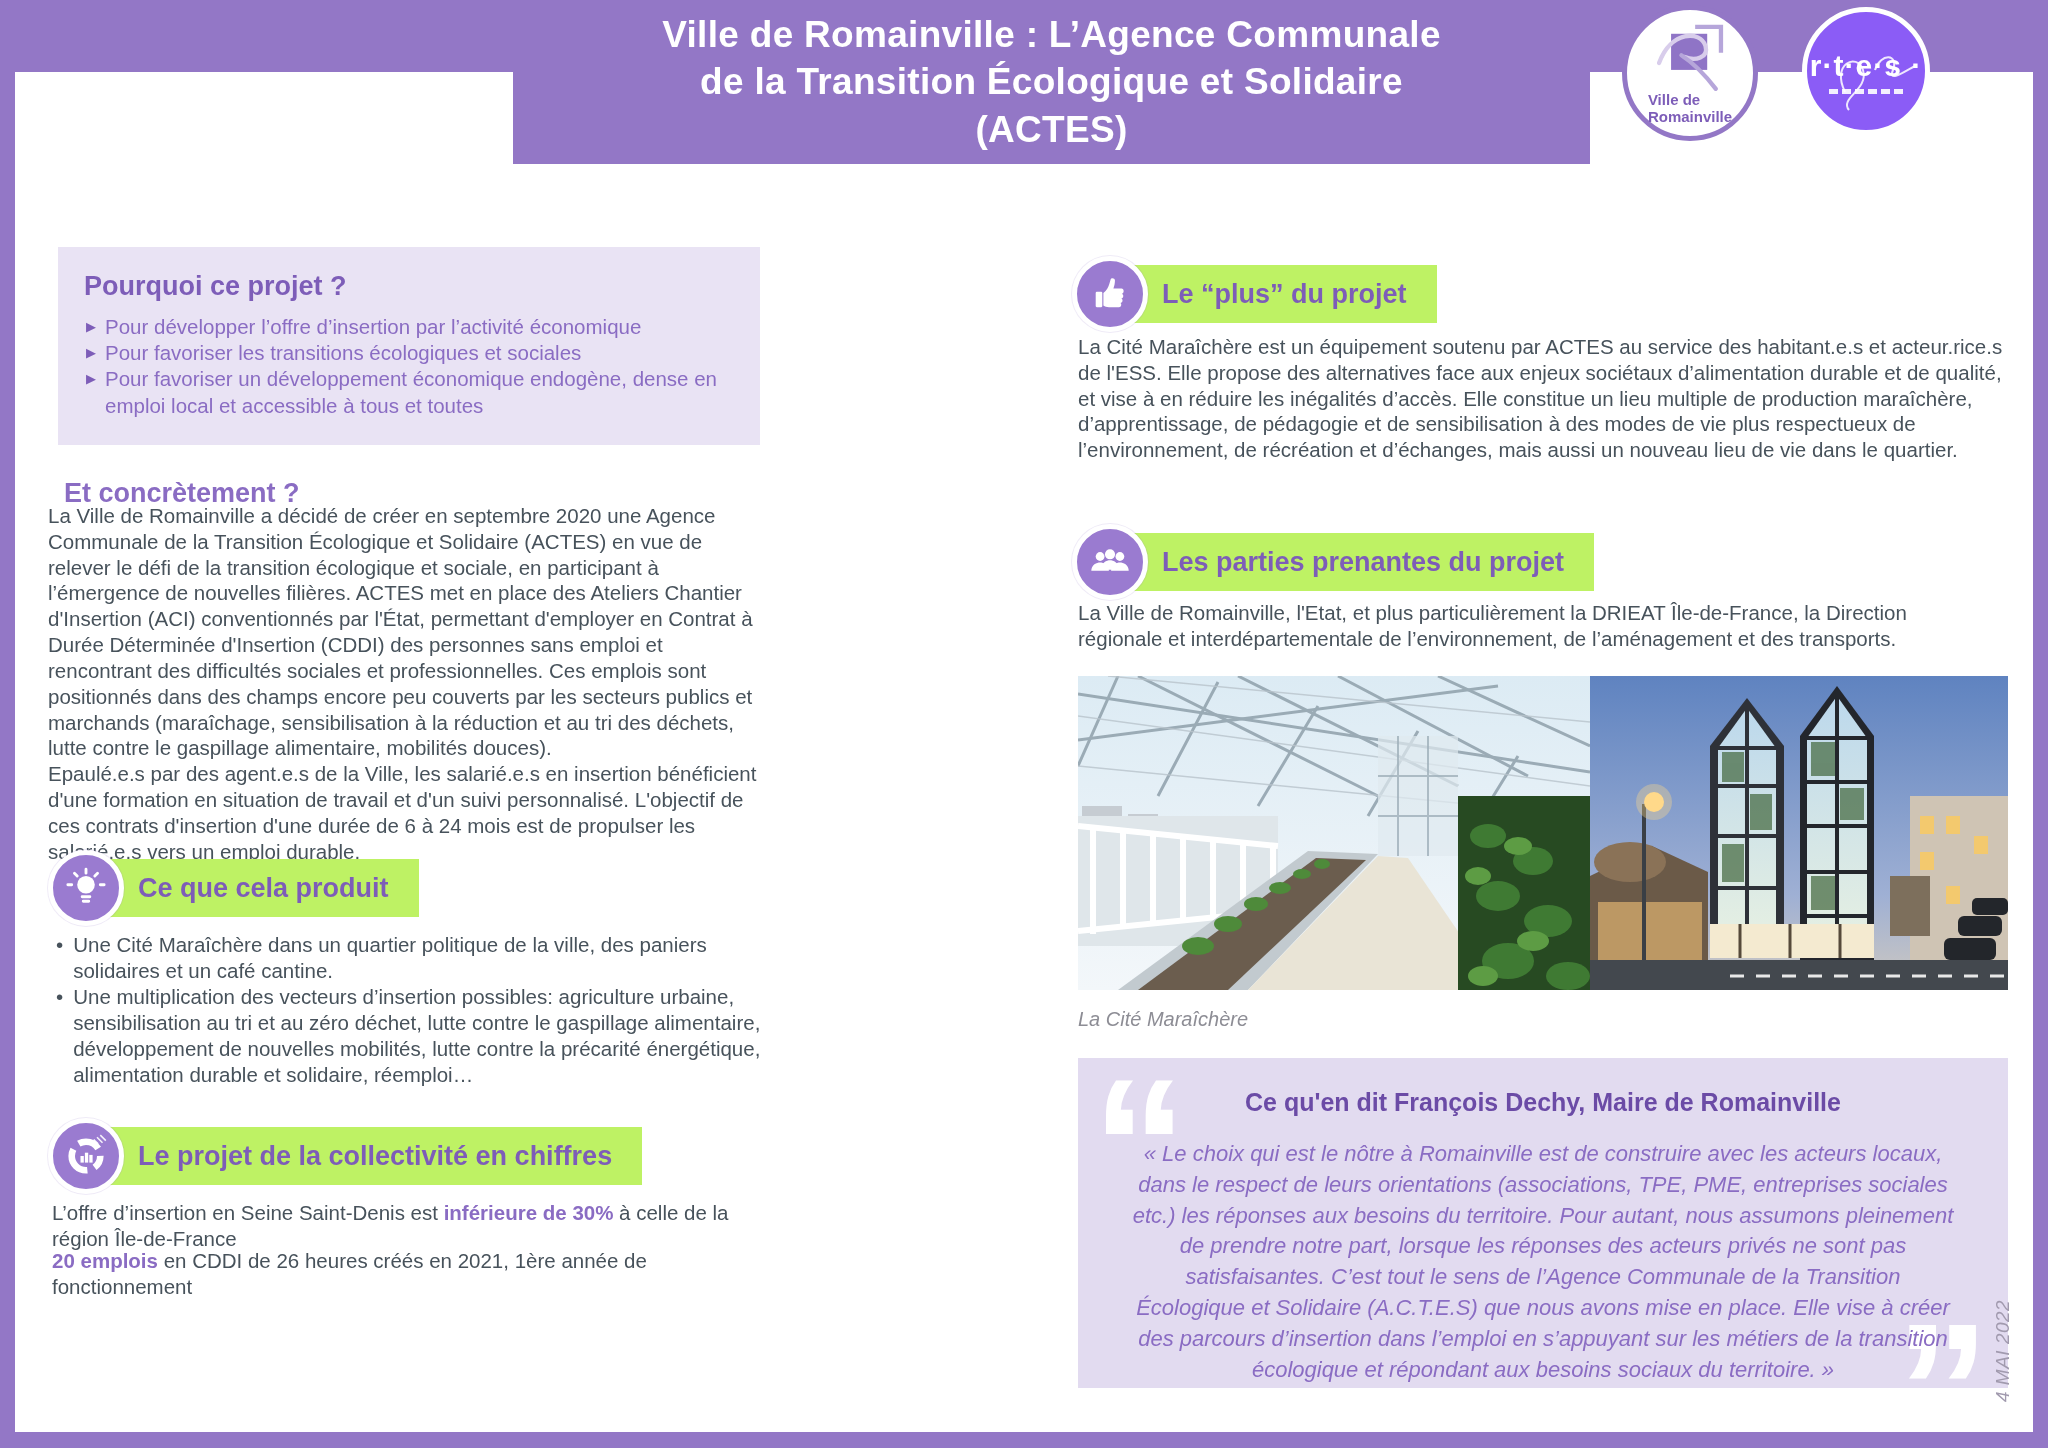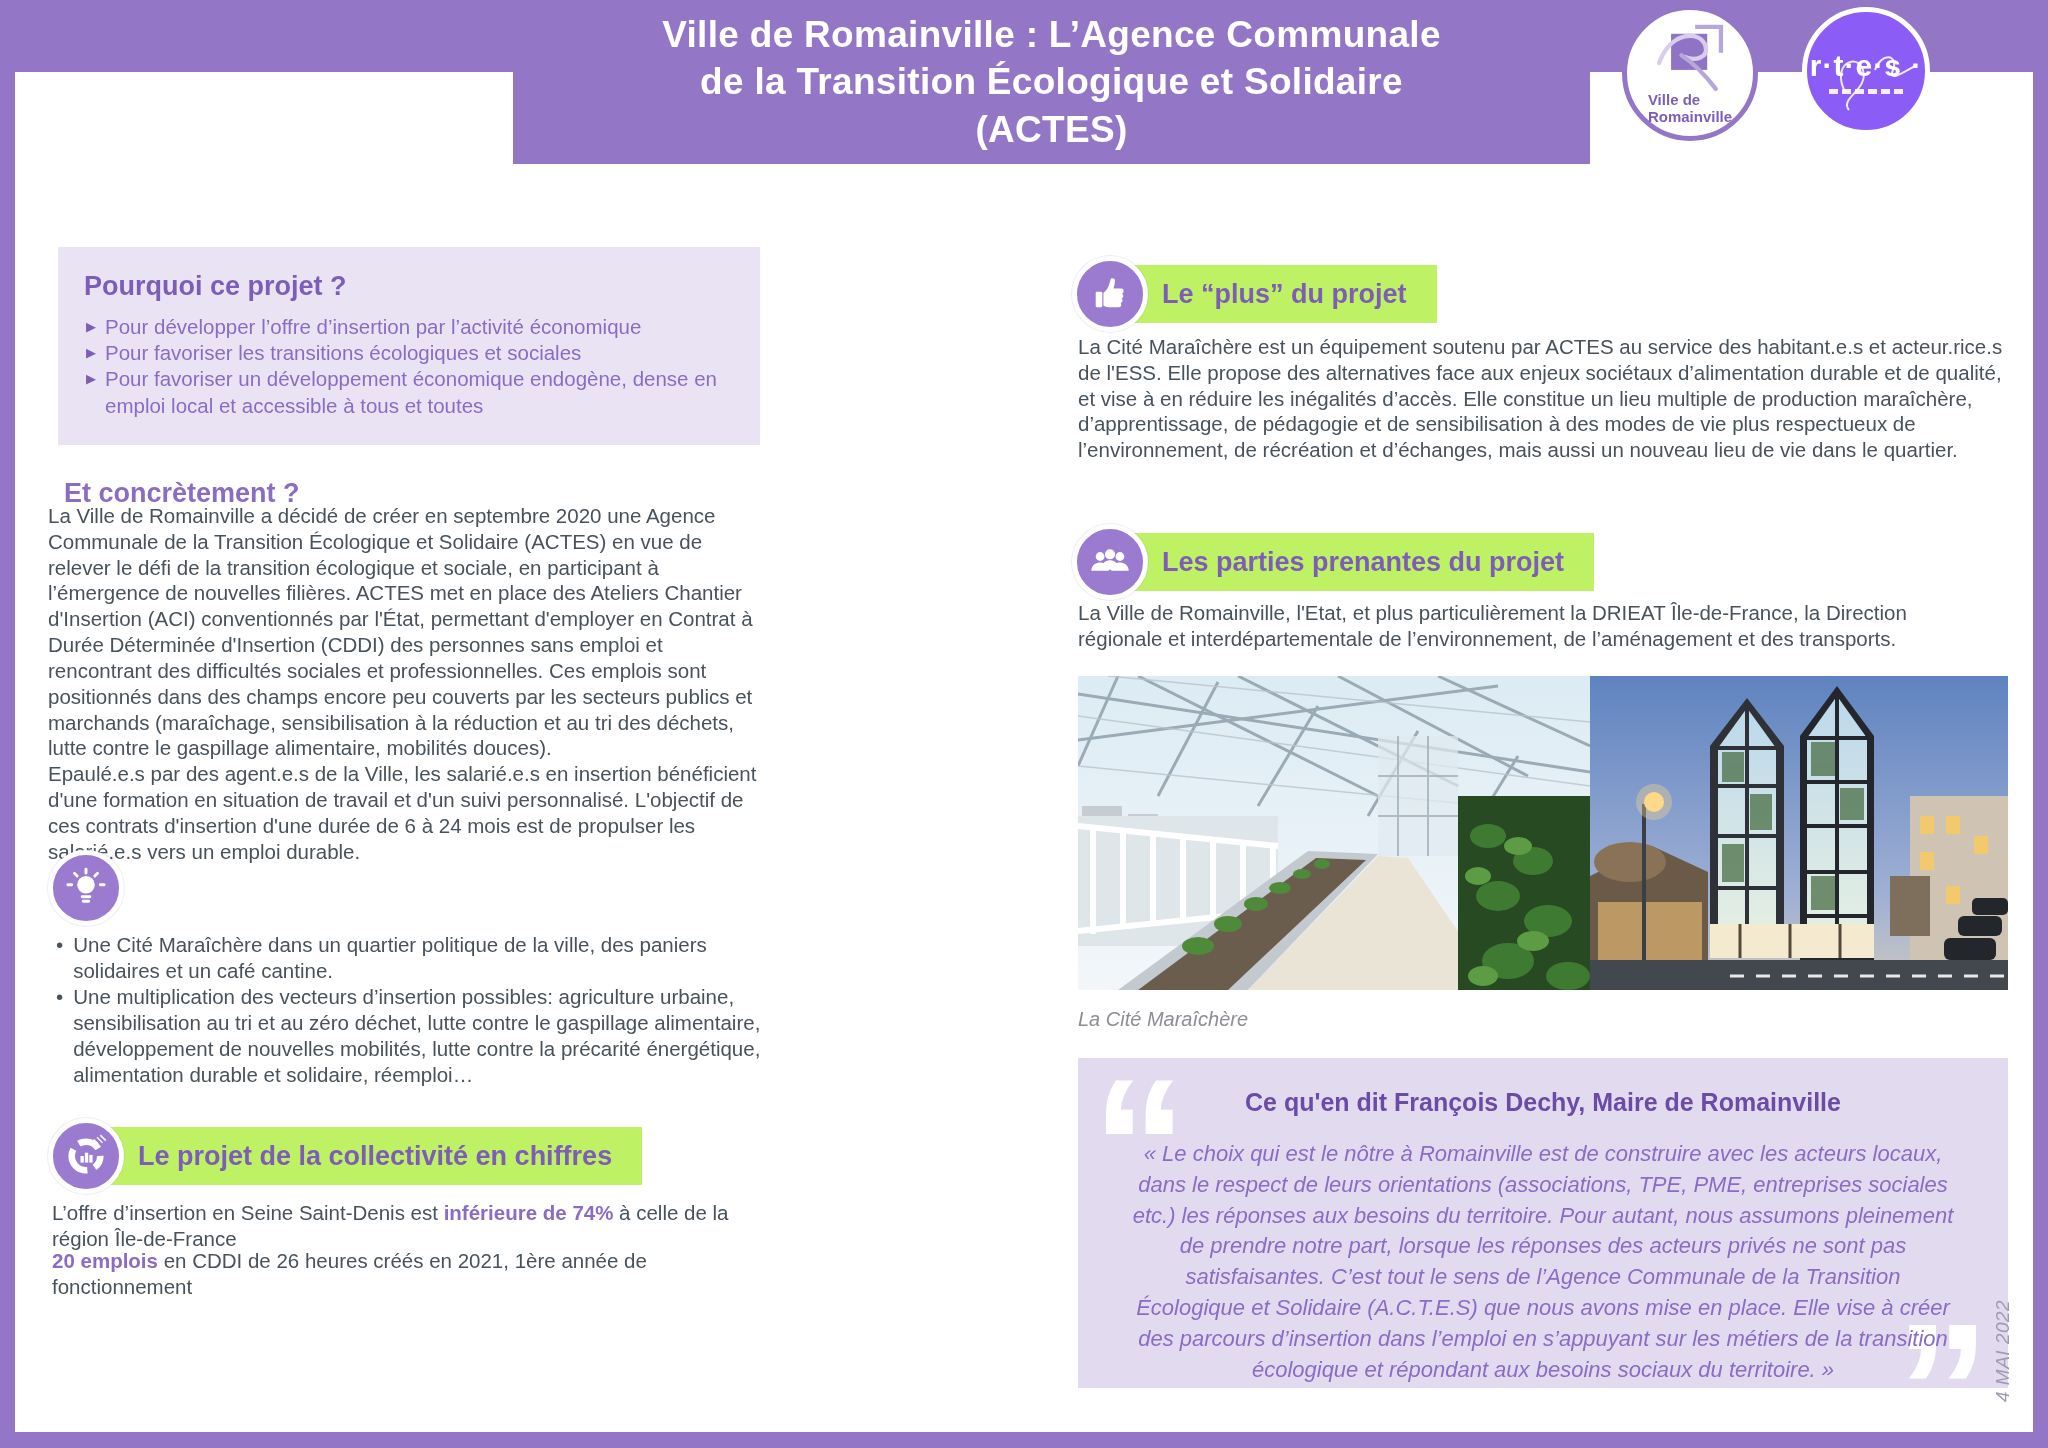--- a/index.html
+++ b/index.html
@@ -168,20 +168,21 @@
 <div class="badge" style="left:48px;top:850px;">
   <span class="badge-circle">
     <svg viewBox="0 0 40 40">
       <g fill="none" stroke="#fff" stroke-width="2.6" stroke-linecap="round">
         <path d="M20 3v3.5M7 17H3.5M36.5 17H33M9.5 6.5l2.5 2.5M30.5 6.5 28 9"></path>
         <path d="M16.5 28h7M17.5 32h5"></path>
       </g>
       <circle cx="20" cy="17" r="8" fill="#fff"></circle>
     </svg>
   </span>
+  <span class="badge-label">Ce que cela produit</span>
 </div>
 
 <div style="position:absolute;left:52px;top:932px;width:724px;">
   <div class="dot-row">
     <span class="dot-marker">•</span>
     <span>Une Cité Maraîchère dans un quartier politique de la ville, des paniers solidaires et un café cantine.</span>
   </div>
   <div class="dot-row">
     <span class="dot-marker">•</span>
     <span>Une multiplication des  vecteurs d’insertion possibles: agriculture urbaine, sensibilisation au tri et au zéro déchet, lutte contre le gaspillage alimentaire, développement de nouvelles mobilités, lutte contre la précarité énergétique, alimentation durable et solidaire, réemploi…</span>
@@ -199,21 +200,21 @@
       </g>
       <g stroke="#fff" stroke-width="1.4" opacity=".9">
         <path d="M27 5l4 4M30 3l5 5M33 1l5 5"></path>
       </g>
     </svg>
   </span>
   <span class="badge-label">Le projet de la collectivité en chiffres</span>
 </div>
 
 <p class="body-text" style="position:absolute;left:52px;top:1200px;width:724px;">
-  <span>L’offre d’insertion en Seine Saint-Denis est </span><span class="purple-bold">inférieure de 74%</span><span> à celle de la région Île-de-France</span>
+  <span>L’offre d’insertion en Seine Saint-Denis est </span><span class="purple-bold">inférieure de 30%</span><span> à celle de la région Île-de-France</span>
 </p>
 <p class="body-text" style="position:absolute;left:52px;top:1248px;width:724px;">
   <span class="purple-bold">20 emplois</span><span> en CDDI de 26 heures créés en 2021, 1ère année de fonctionnement</span>
 </p>
 
 <div class="badge" style="left:1072px;top:256px;">
   <span class="badge-circle">
     <svg viewBox="0 0 40 40">
       <g fill="#fff">
         <rect x="7" y="18" width="6" height="14" rx="1"></rect>

